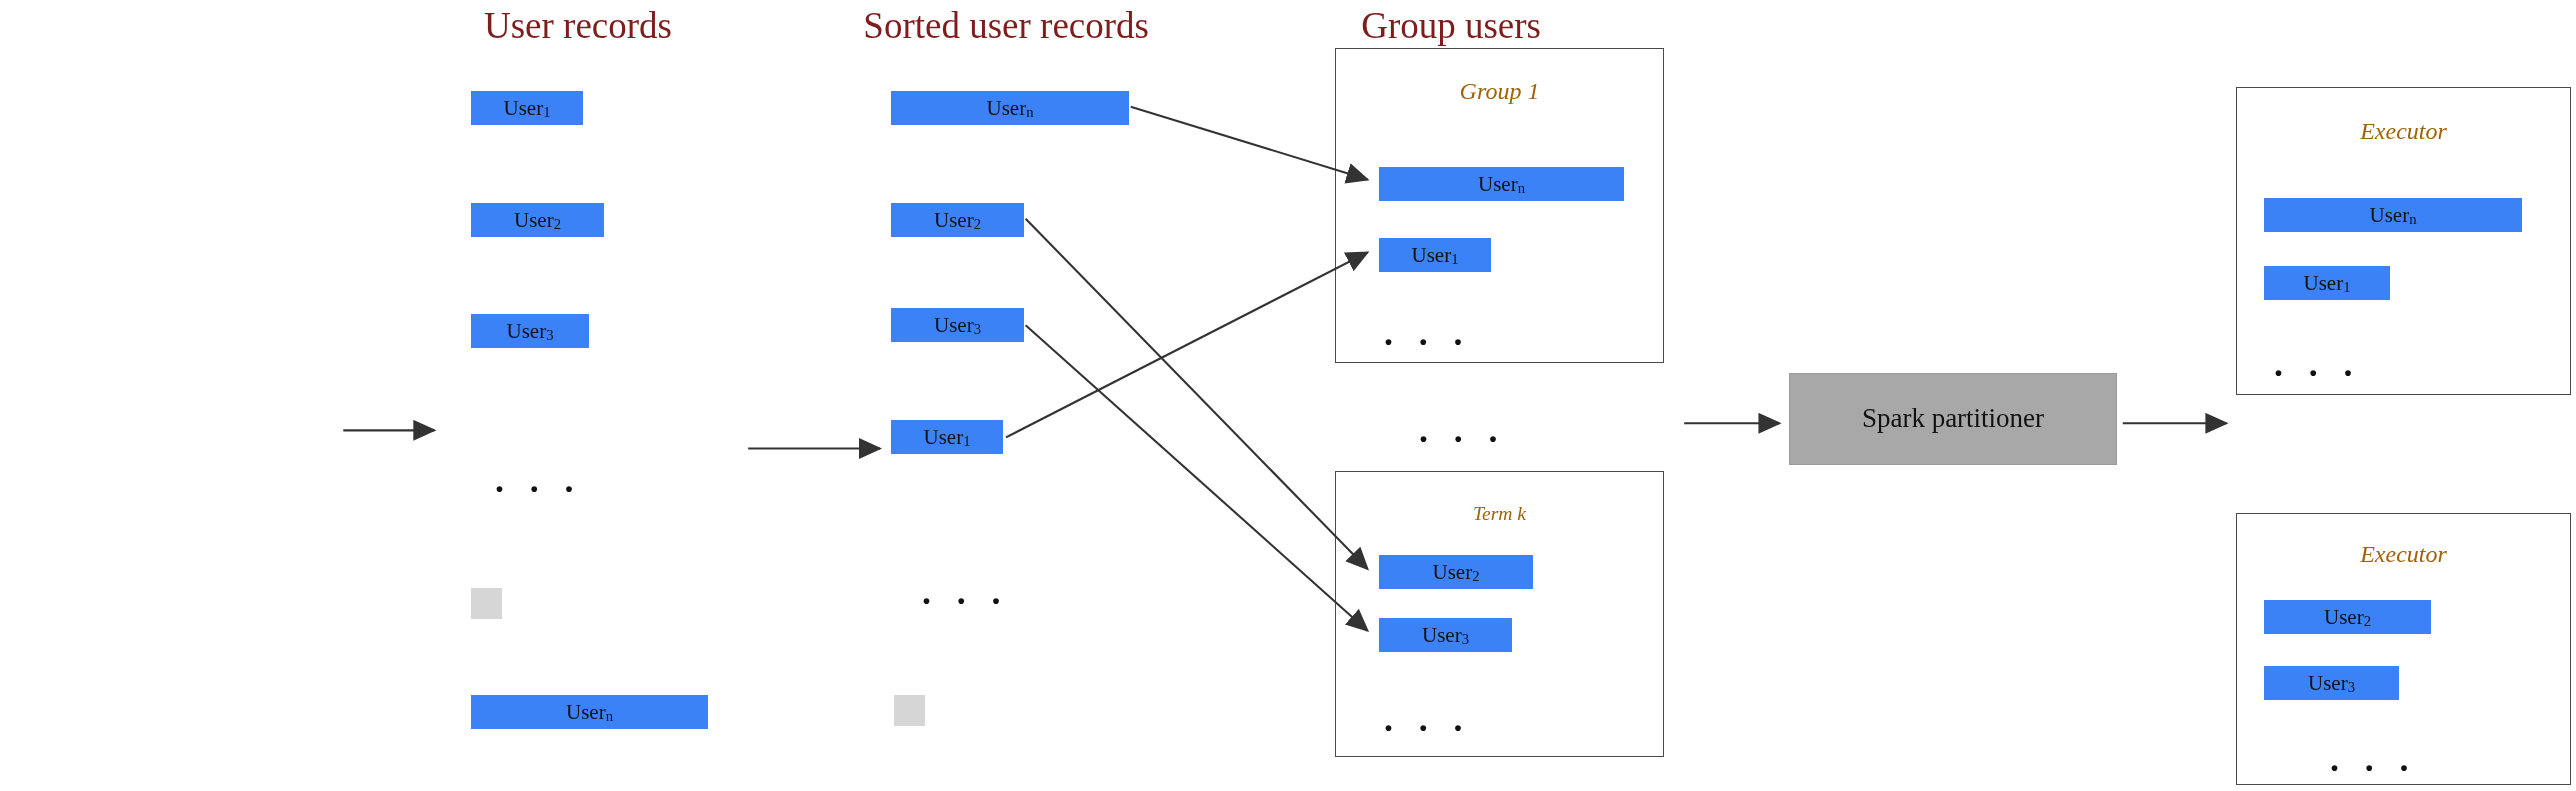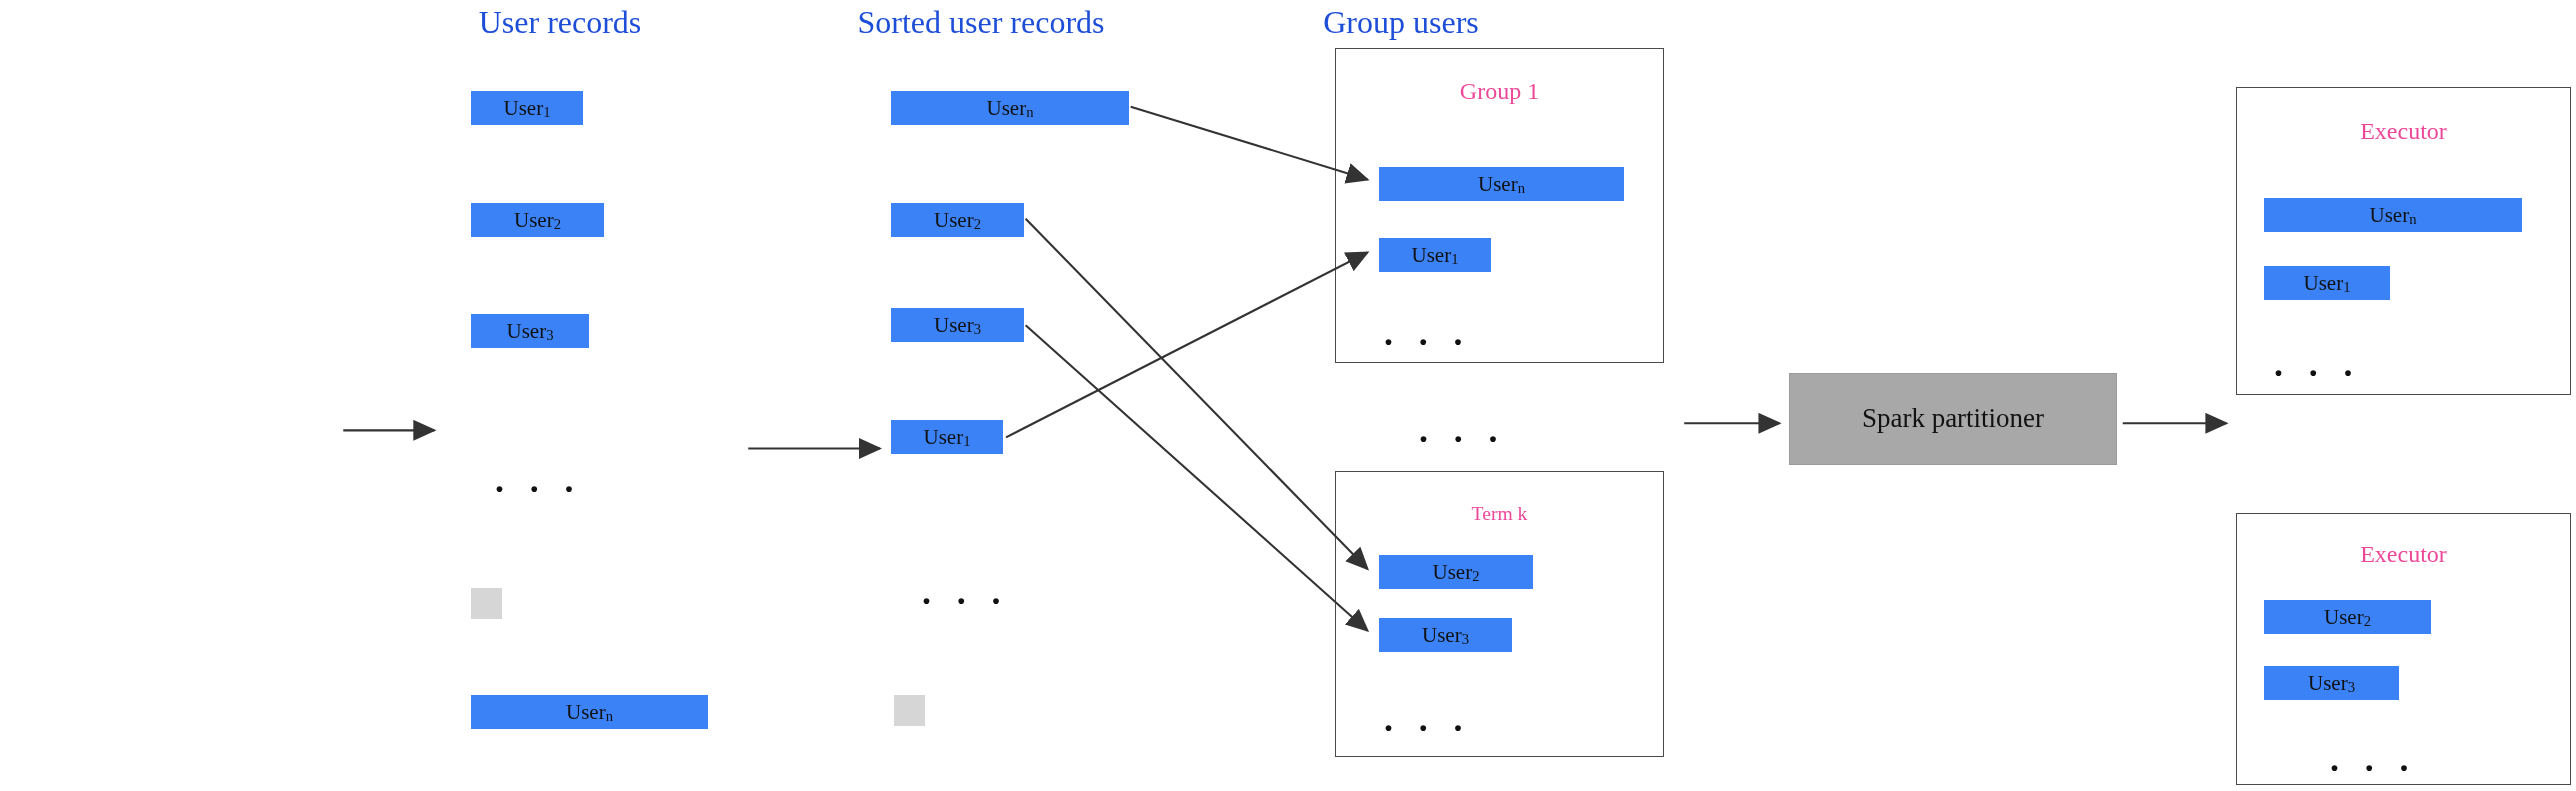--- a/index.html
+++ b/index.html
@@ -13,24 +13,24 @@
   }
   #canvas {
     position: relative;
     width: 2576px;
     height: 792px;
     background: #ffffff;
     overflow: hidden;
   }
   .col-title {
     position: absolute;
-    font-size: 32px;
-    text-align: center;
-    white-space: nowrap;
-    color: #1d4ed8;
+    font-size: 37px;
+    text-align: right;
+    white-space: nowrap;
+    color: #7f1d1d;
   }
   .chip {
     position: absolute;
     background: #3b82f6;
     color: #111;
     font-size: 21px;
     display: flex;
     align-items: center;
     justify-content: center;
     white-space: nowrap;
@@ -58,21 +58,22 @@
     position: absolute;
     border: 1.4px solid #4a4a4a;
     background: #ffffff;
     box-sizing: border-box;
   }
   .box-label {
     position: absolute;
     font-size: 24px;
     text-align: center;
     white-space: nowrap;
-    color: #ec4899;
+    color: #a16207;
+    font-style: italic;
   }
   .grey-node {
     position: absolute;
     background: #a8a8a8;
     border: 0.7px solid #9a9a9a;
     box-sizing: border-box;
     display: flex;
     flex-direction: column;
     align-items: center;
     justify-content: center;

